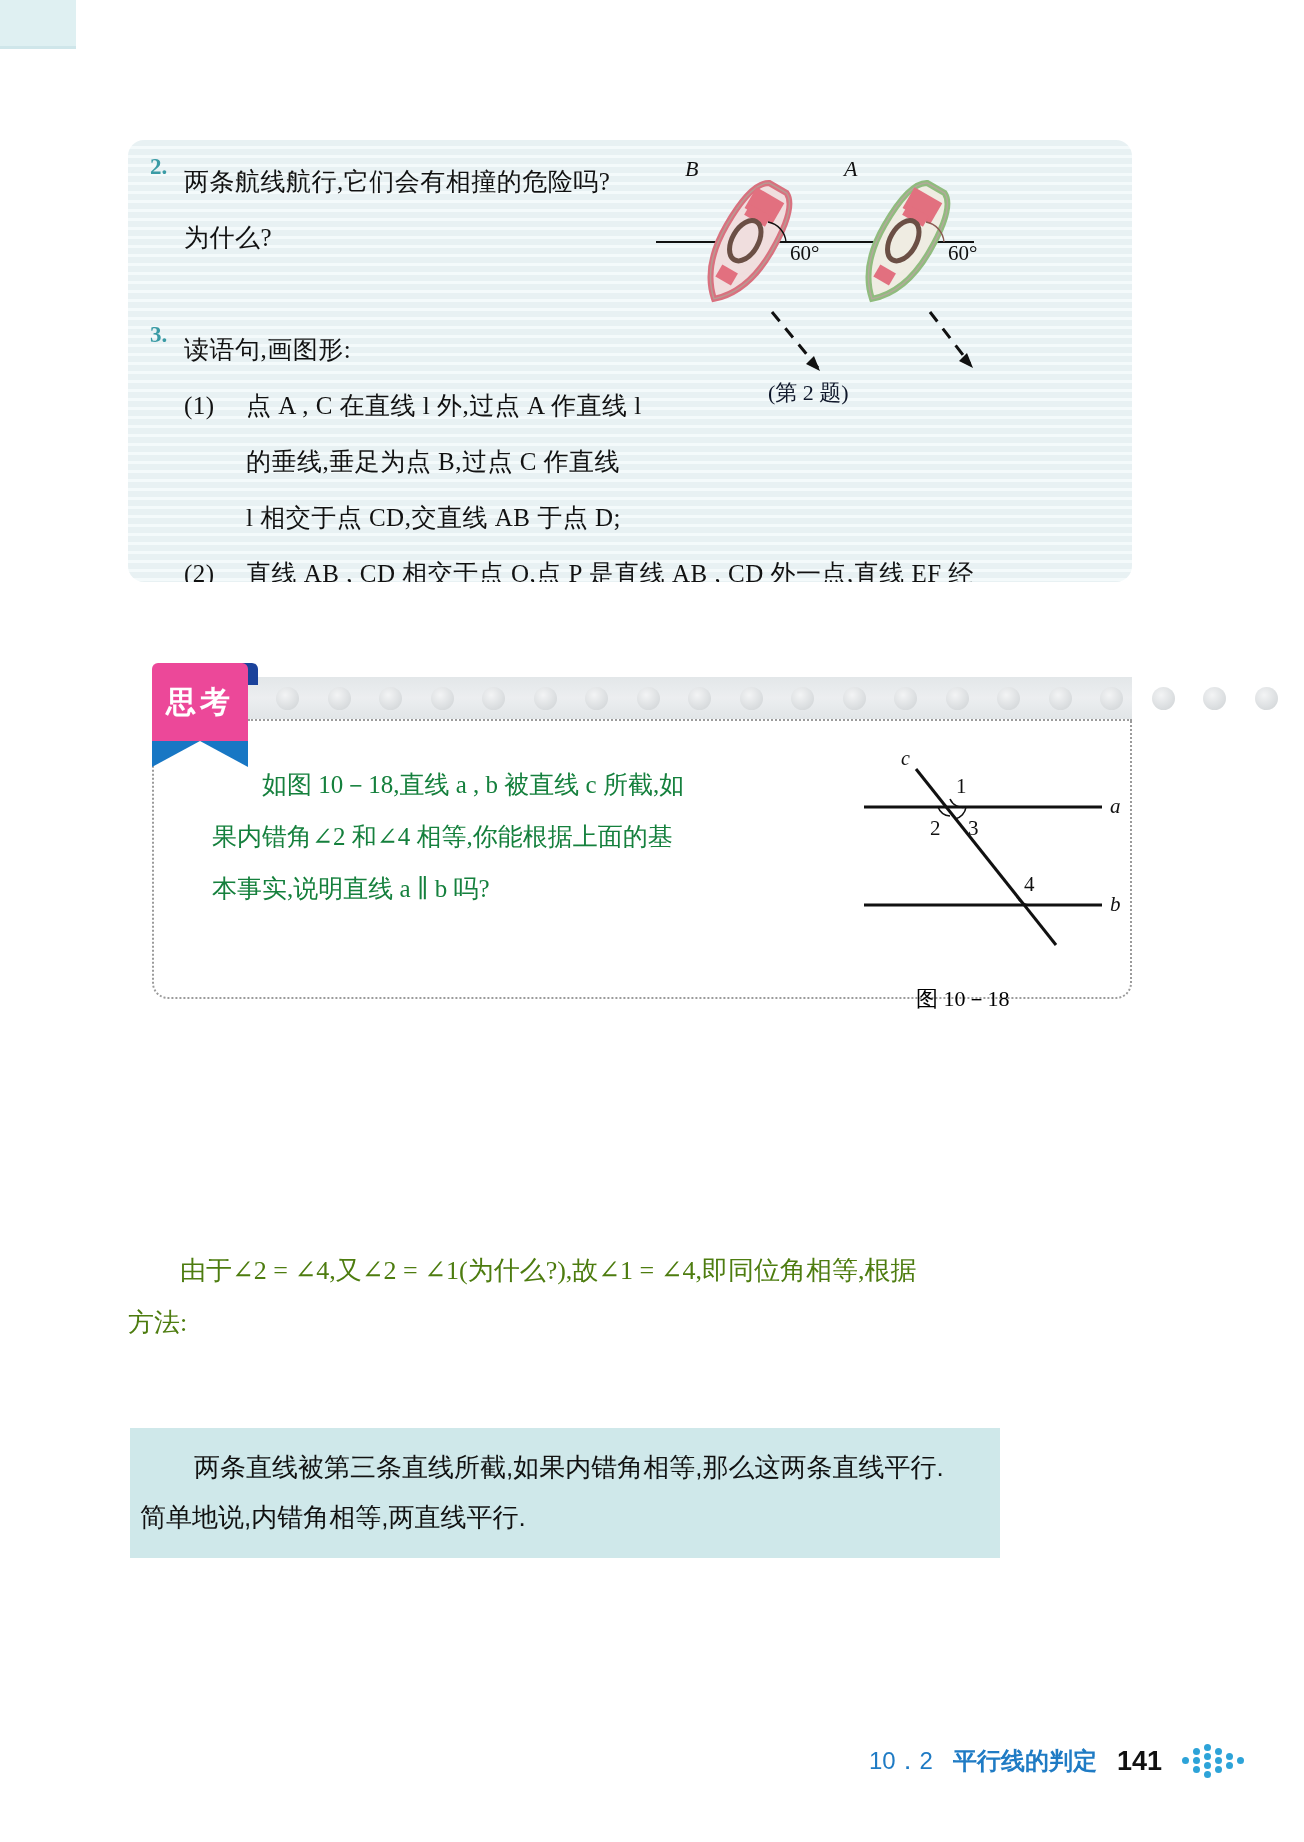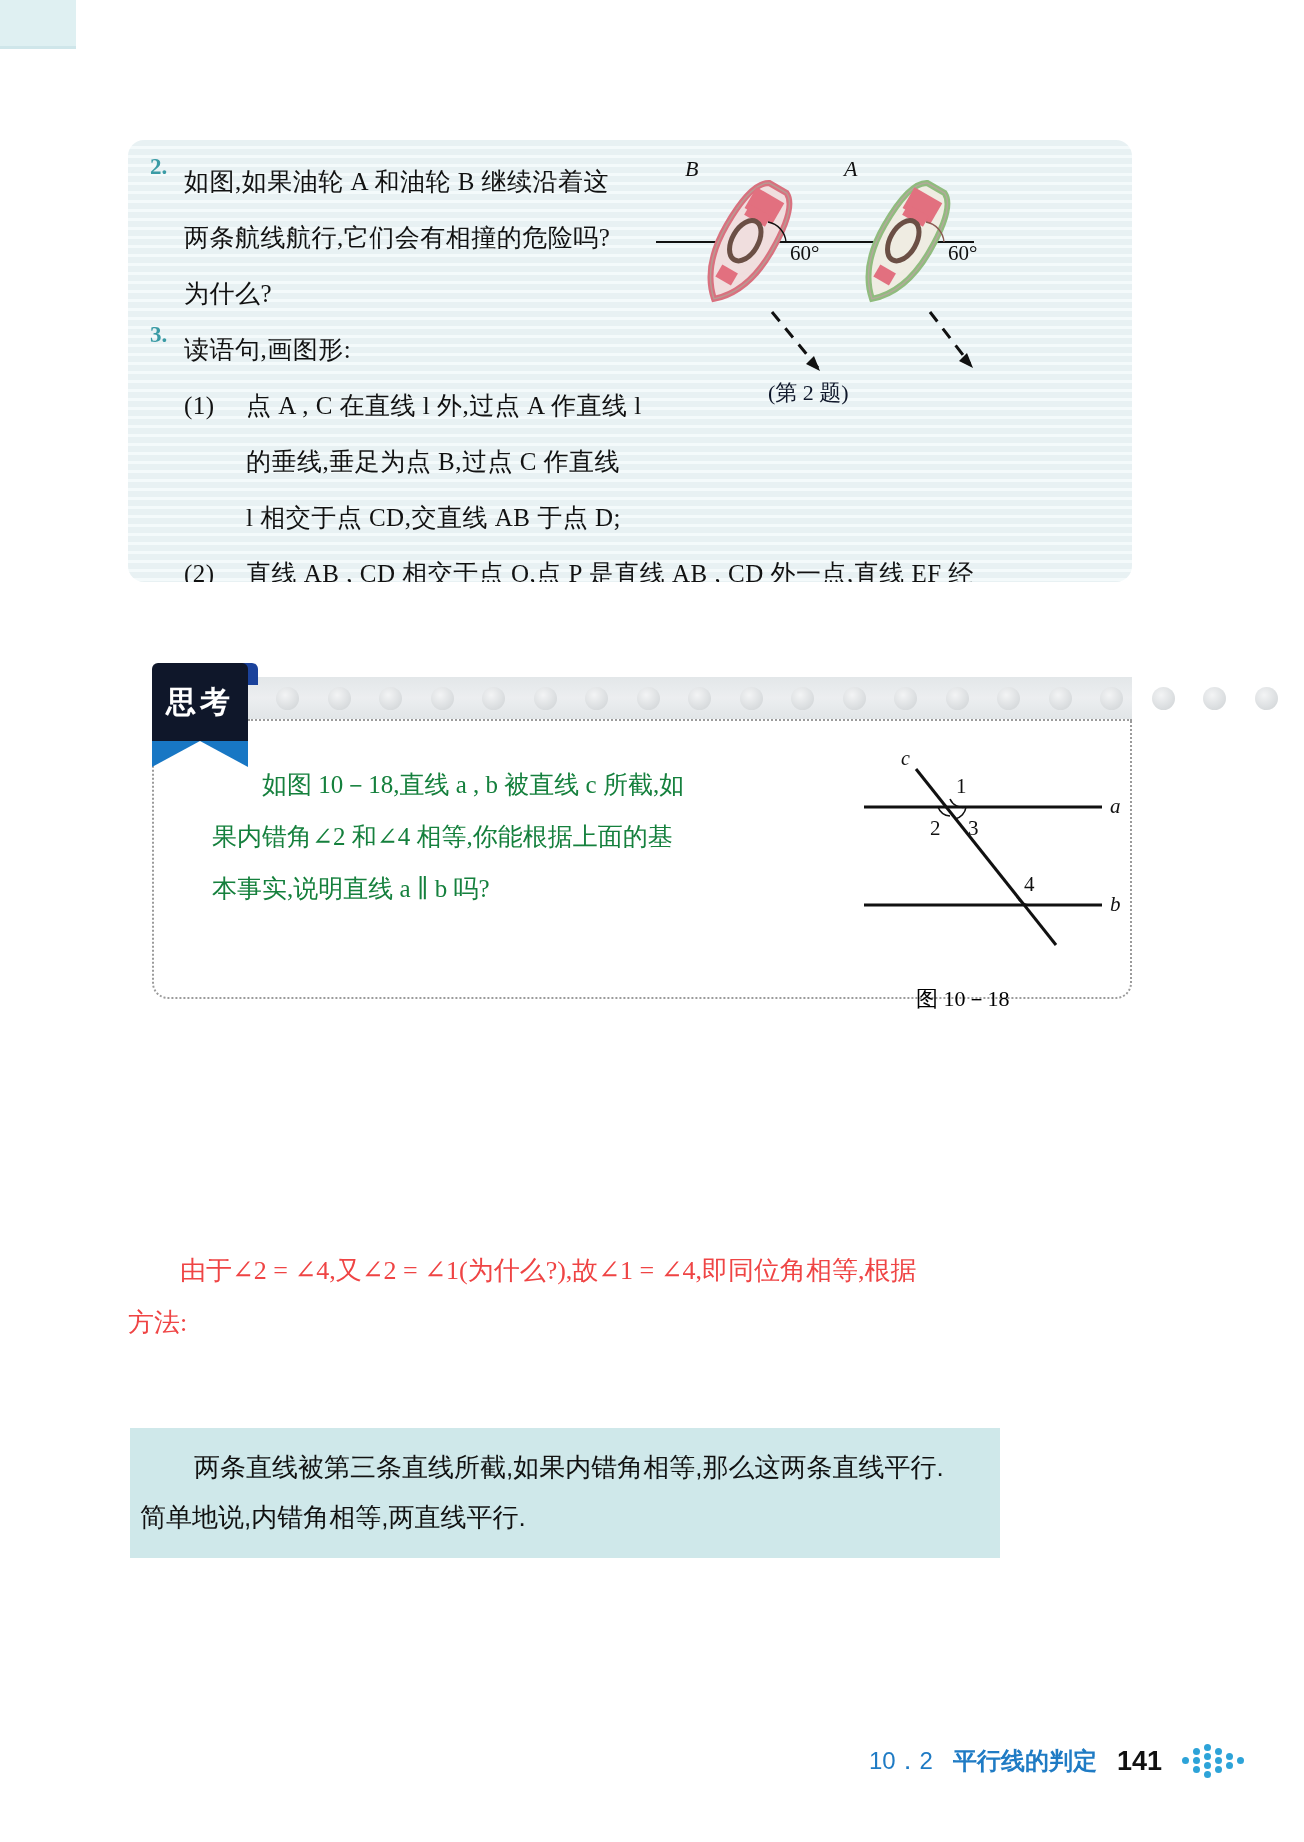--- a/index.html
+++ b/index.html
@@ -132,21 +132,21 @@
     border-radius: 50%;
     background: radial-gradient(circle at 40% 35%, #f3f4f5 0%, #dcdfe1 60%, #cdd1d3 100%);
     flex: 0 0 23px;
   }
   .think-tag {
     position: absolute;
     left: 12px;
     top: 8px;
     width: 96px;
     height: 78px;
-    background: #0f172a;
+    background: #ec4899;
     color: #ffffff;
     font-family: "Liberation Sans", sans-serif;
     font-weight: bold;
     font-size: 30px;
     letter-spacing: 4px;
     display: flex;
     align-items: center;
     justify-content: center;
     border-radius: 6px 6px 0 0;
     z-index: 3;
@@ -219,21 +219,21 @@
   }
 
   
   .body-para {
     position: absolute;
     left: 128px;
     top: 1245px;
     width: 1010px;
     font-size: 26px;
     line-height: 52px;
-    color: #ef4444;
+    color: #4d7c0f;
   }
   .body-para .pindent { padding-left: 52px; }
 
   
   .concl {
     position: absolute;
     left: 130px;
     top: 1428px;
     width: 870px;
     padding: 14px 28px 16px 10px;
@@ -293,21 +293,20 @@
 
 <div class="top-accent"></div>
 <div class="top-accent-line"></div>
 
 <div class="ex-panel">
   <div class="ex-inner">
 
     <div class="prob" style="left:22px; top:14px;">
       <div class="prob-num">2.</div>
       <div class="prob-body">
-        <div>如图,如果油轮 A 和油轮 B 继续沿着这</div>
         <div>两条航线航行,它们会有相撞的危险吗?</div>
         <div>为什么?</div>
       </div>
     </div>
 
     <div class="prob" style="left:22px; top:182px;">
       <div class="prob-num">3.</div>
       <div class="prob-body">
         <div>读语句,画图形:</div>
 

